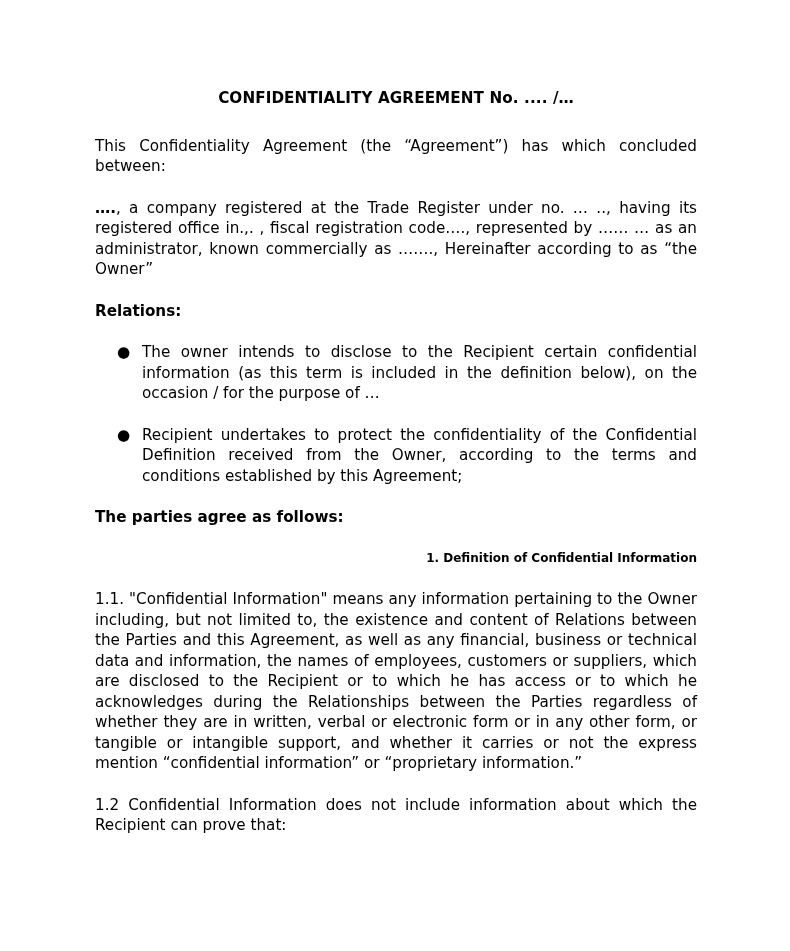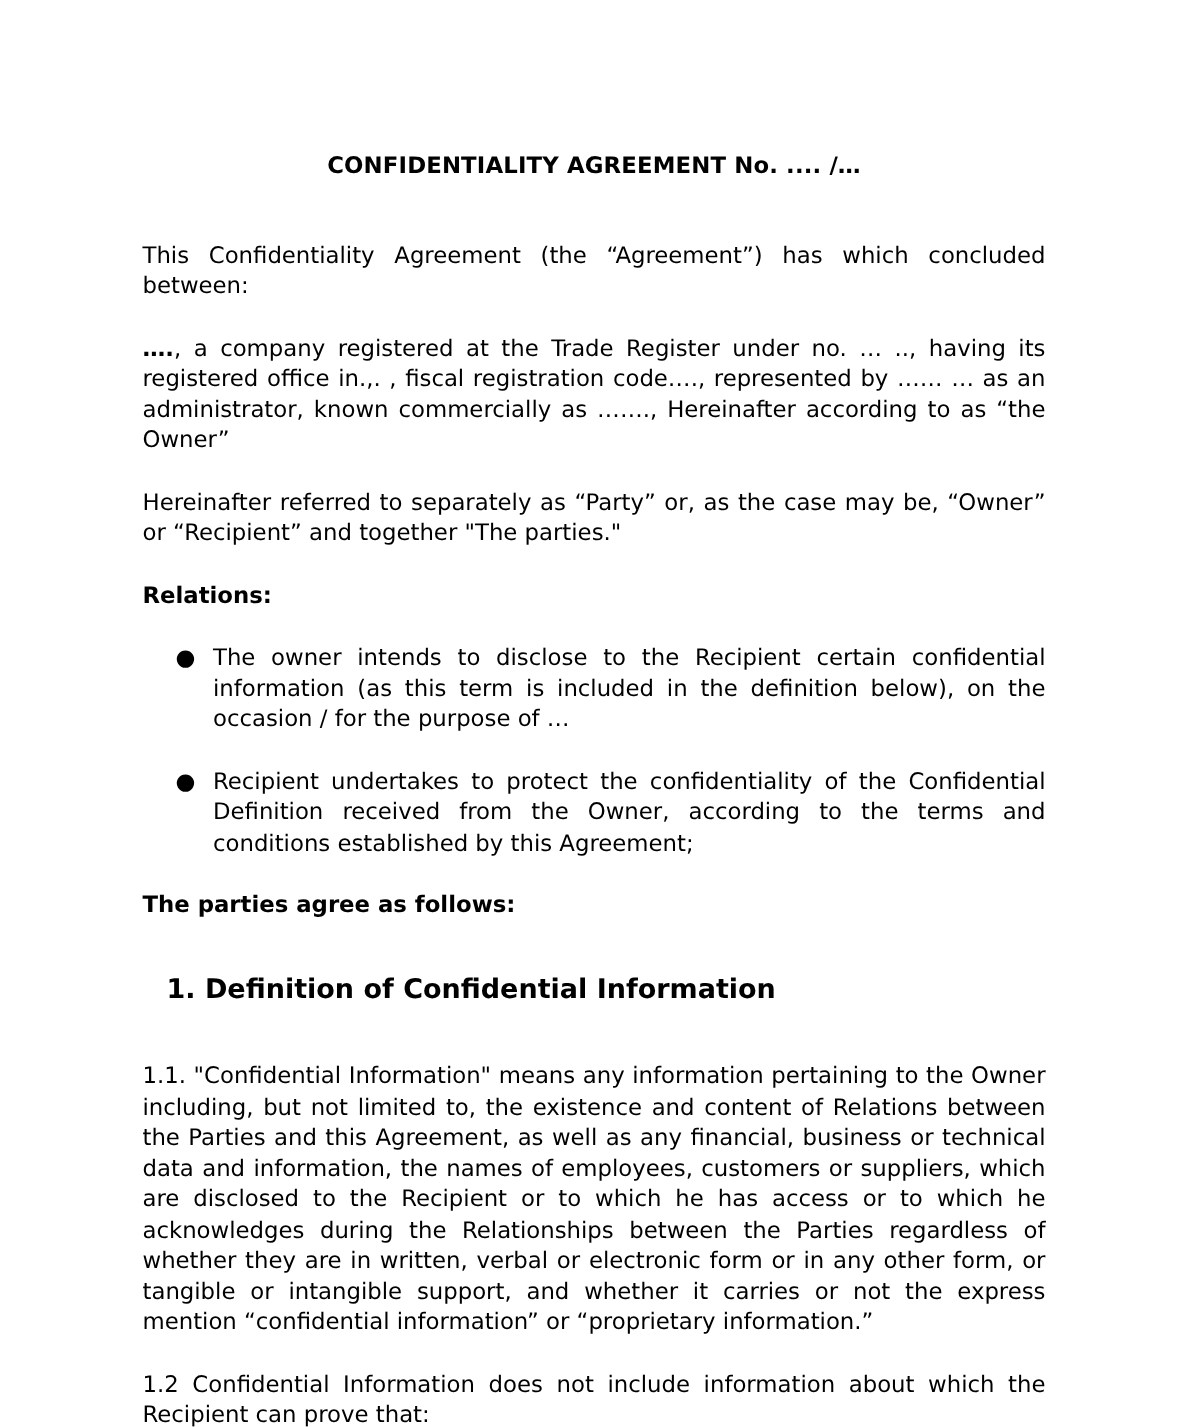--- a/index.html
+++ b/index.html
@@ -21,21 +21,21 @@
     background: #ffffff;
     box-sizing: border-box;
     padding: 0 93px 0 95px;
   }
   .doc-title {
     text-align: center;
     font-weight: bold;
     font-size: 15.2px;
     line-height: 20.5px;
     letter-spacing: 0.1px;
-    margin: 12px;
+    margin: 0;
     padding-top: 88px;
   }
   .para {
     font-size: 15.2px;
     line-height: 20.5px;
     text-align: justify;
     text-justify: inter-word;
     margin: 0;
     padding-top: 21px;
   }
@@ -69,41 +69,40 @@
   }
   .heading {
     font-size: 15.2px;
     line-height: 20.5px;
     font-weight: bold;
     margin: 0;
     padding-top: 21px;
     text-align: left;
   }
   .section-heading {
-    font-size: 18px;
+    font-size: 12px;
     line-height: 20.5px;
     font-weight: bold;
-    margin: 16px;
+    margin: 0;
     padding-top: 20px;
-    text-align: left;
+    text-align: right;
   }
 </style>
 </head>
 <body>
 
 <div class="page">
 
   <h1 class="doc-title">CONFIDENTIALITY AGREEMENT No. .... /…</h1>
 
   <p class="para first-para">This Confidentiality Agreement (the “Agreement”) has which concluded between:</p>
 
   <p class="para"><span class="lead-bold">….</span><span>, a company registered at the Trade Register under no. … .., having its registered office in.,. , fiscal registration code…., represented by …… … as an administrator, known commercially as ……., Hereinafter according to as “the Owner”</span></p>
 
 
-  <p class="para">Hereinafter referred to separately as “Party” or, as the case may be, “Owner” or “Recipient” and together "The parties."</p>
 
   <p class="heading">Relations:</p>
 
   <ul class="bullet-list">
     <li class="bullet-item">
       <span class="bullet-dot">●</span>
       <span>The owner intends to disclose to the Recipient certain confidential information (as this term is included in the definition below), on the occasion / for the purpose of …</span>
     </li>
     <li class="bullet-item">
       <span class="bullet-dot">●</span>

